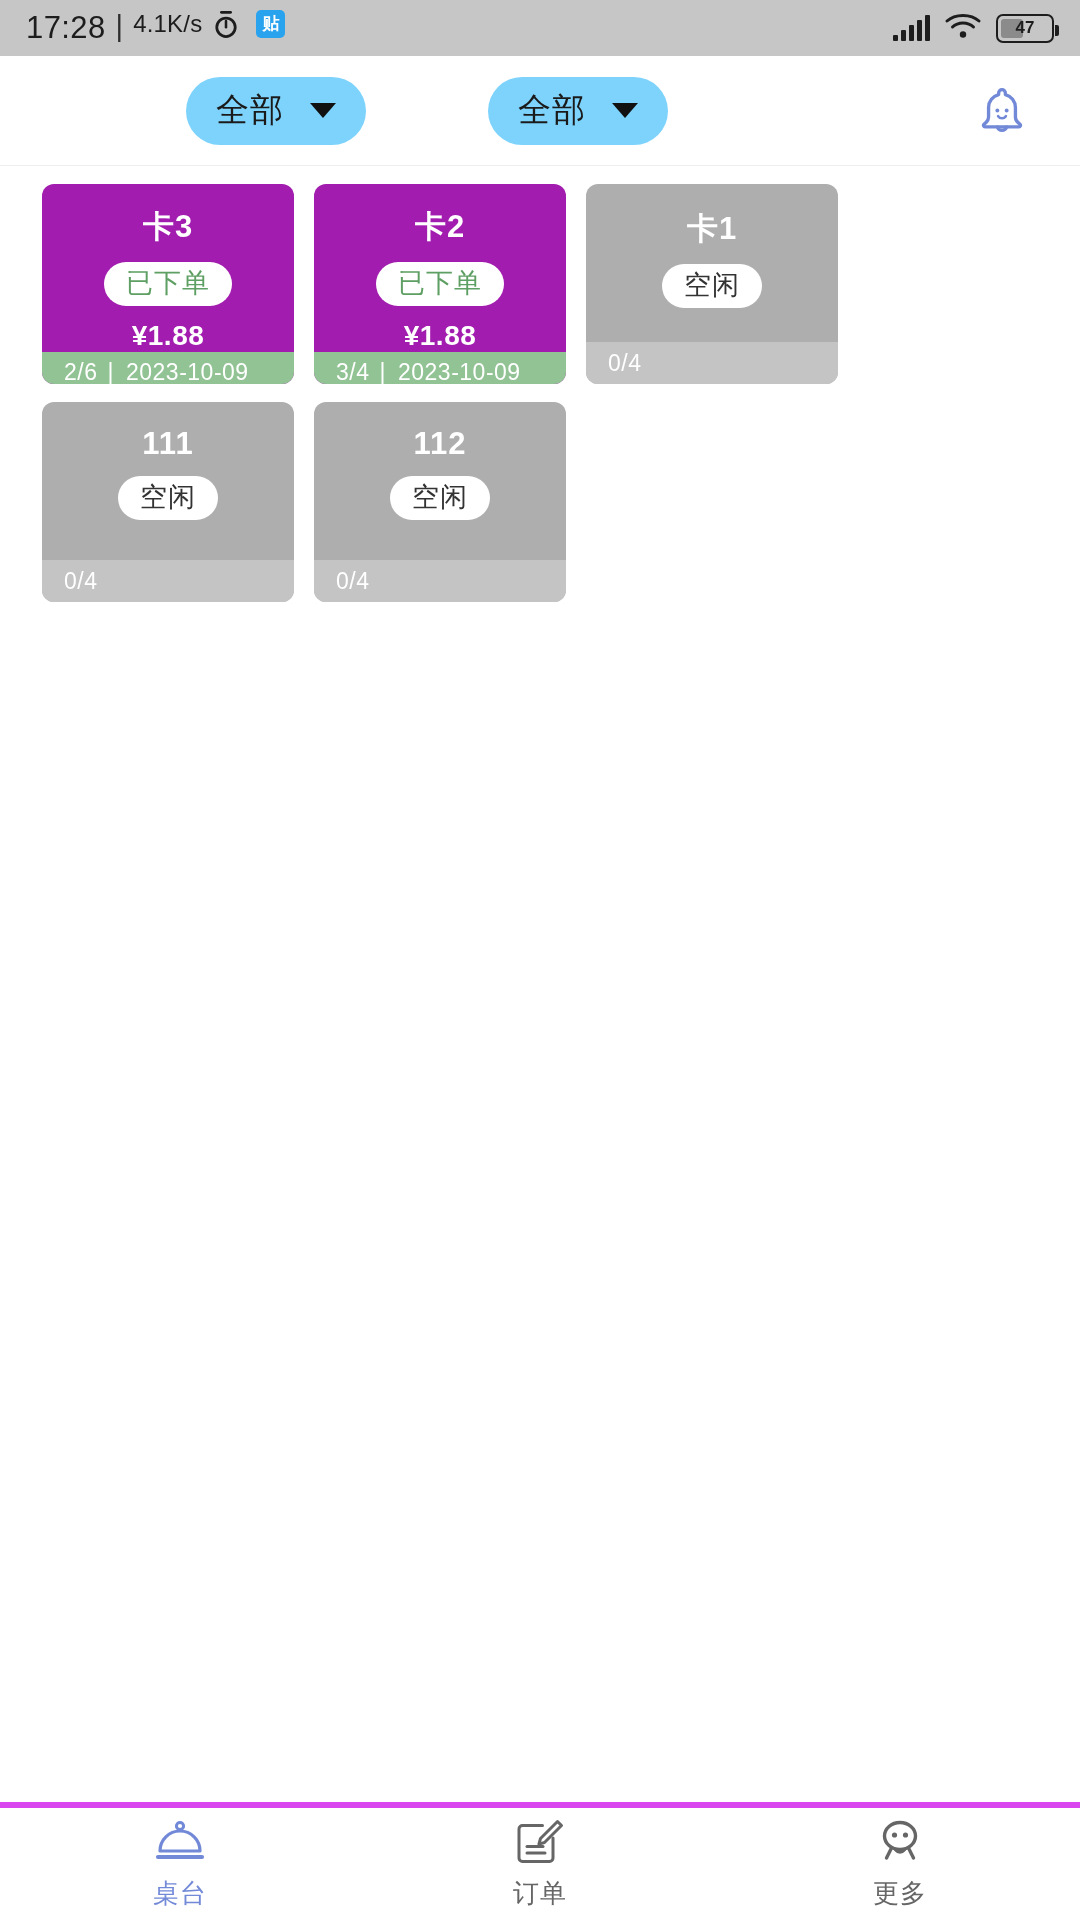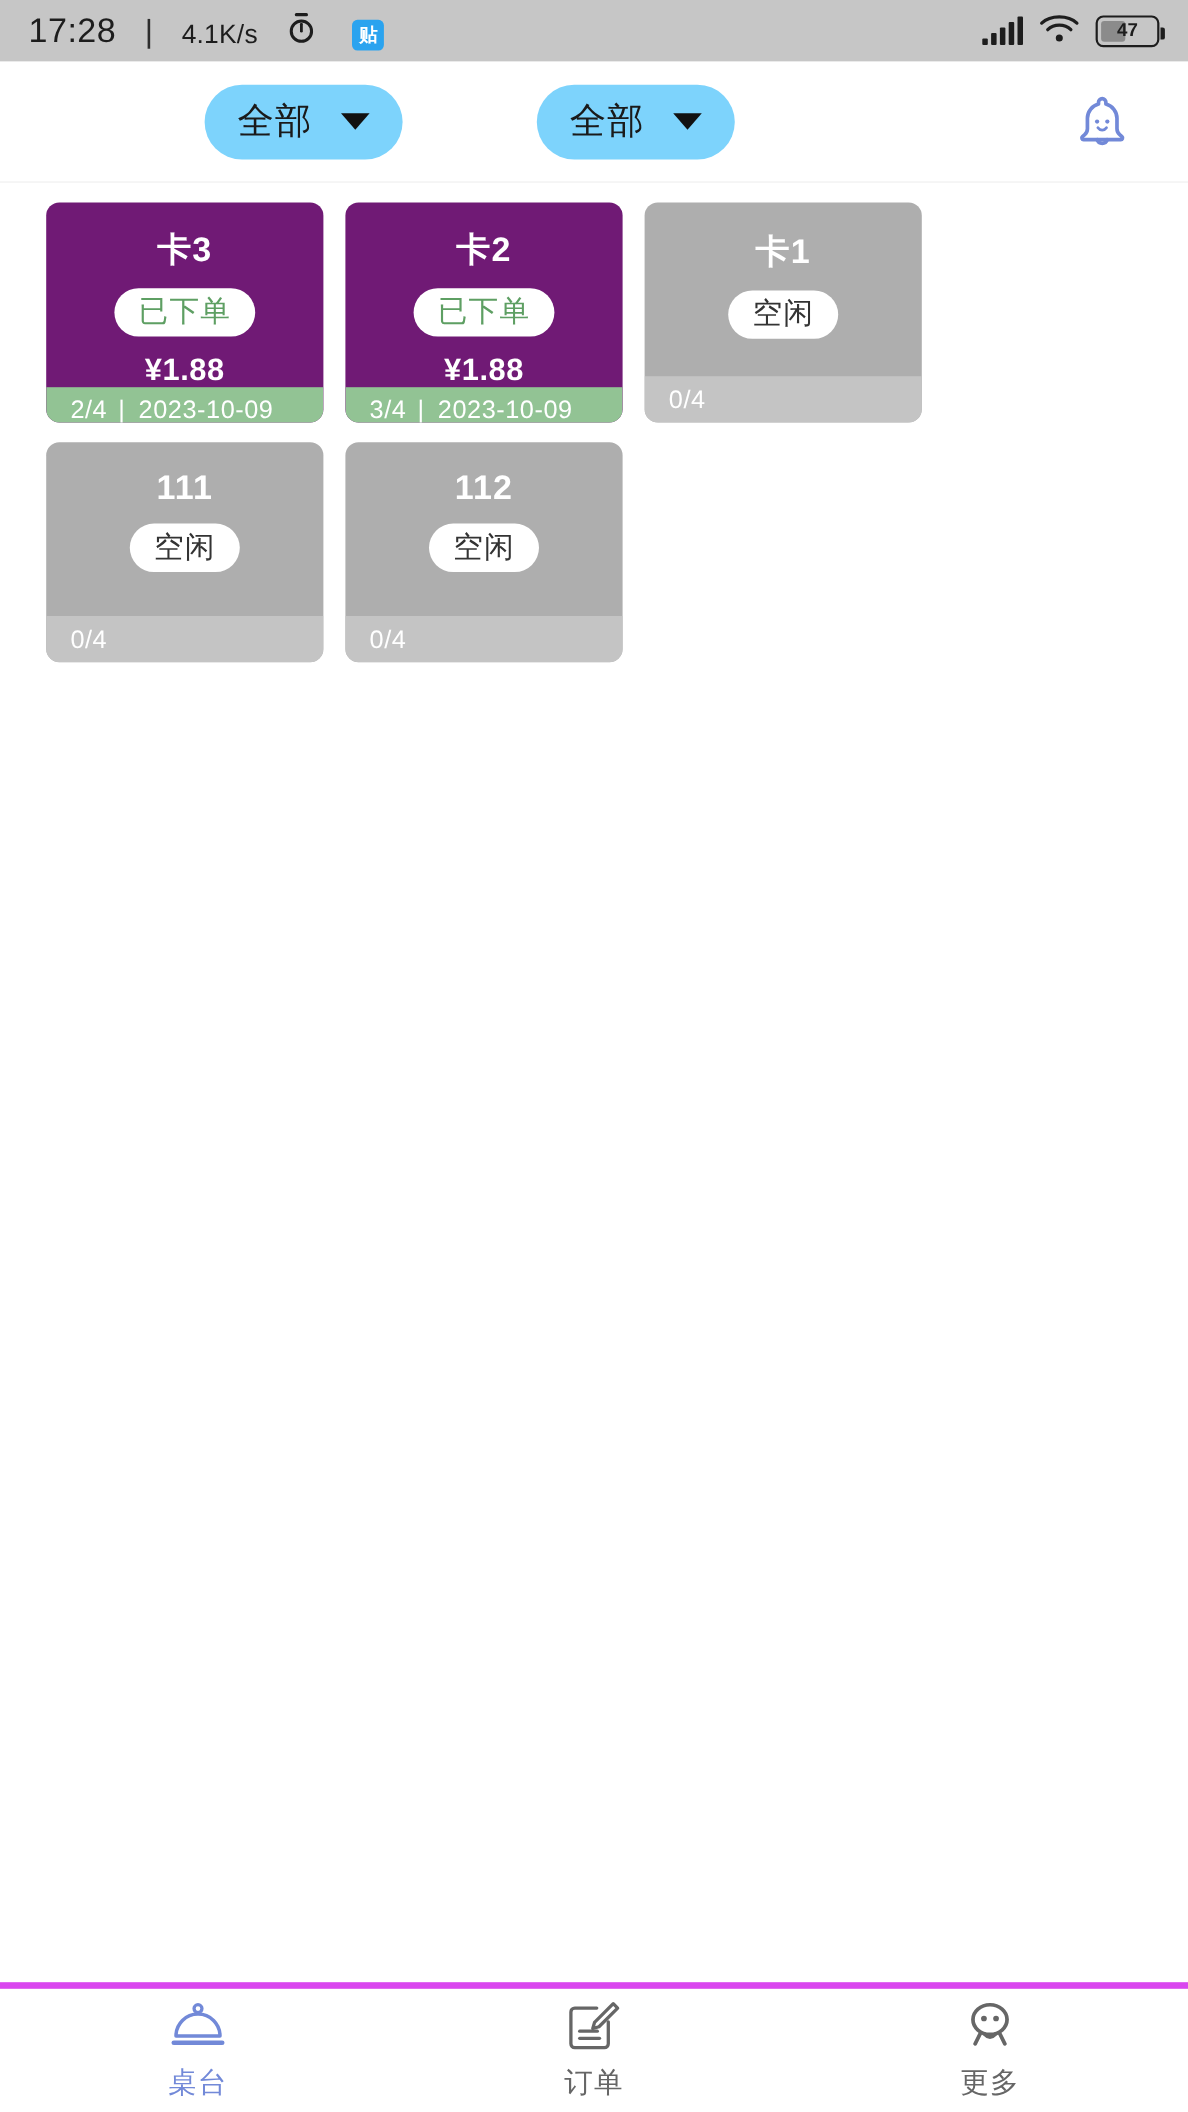--- a/index.html
+++ b/index.html
@@ -10,21 +10,21 @@
     overflow:hidden;
   }
   #app { position:relative; width:1080px; height:1920px; display:flex; flex-direction:column; background:#fff; }
 
   
   .statusbar {
     height:56px; background:#c6c6c6; color:#1d1d1d;
     display:flex; align-items:center; justify-content:space-between;
     padding:0 26px; flex:0 0 56px;
   }
-  .sb-left { display:flex; align-items:flex-end; gap:26px; }
+  .sb-left { display:flex; align-items:flex-start; gap:10px; }
   .sb-time { font-size:31px; letter-spacing:0.4px; font-weight:400; }
   .sb-sep { font-size:29px; opacity:.9; }
   .sb-net { font-size:24px; letter-spacing:0.2px; }
   .sb-timer { display:inline-block; }
   .sb-badge {
     background:#2aa3ef; color:#fff; font-size:17px; line-height:1;
     padding:5px 6px 6px; border-radius:5px; margin-left:6px; font-weight:700;
   }
   .sb-right { display:flex; align-items:center; gap:14px; }
   .signal { display:flex; align-items:flex-end; gap:3px; height:26px; }
@@ -89,21 +89,21 @@
   .badge {
     background:#fff; border-radius:22px; padding:7px 22px; font-size:27px;
     line-height:1.1; letter-spacing:1px;
   }
   .card-price { font-size:28px; color:#fff; font-weight:700; letter-spacing:0.5px; }
   .card-foot {
     flex:0 0 42px; display:flex; align-items:center; padding-left:22px;
     font-size:23px; color:#ffffff; letter-spacing:0.5px;
   }
   
-  .card.state-ordered { background:#701a75;text-align:center; }
+  .card.state-ordered { background:#a21caf;text-align:center; }
   .card.state-ordered .badge { color:#5e9f63; }
   .card.state-ordered .card-foot { background:#92c394; color:#ffffff; }
   
   .card.state-free { background:#aeaeae; }
   .card.state-free .badge { color:#333333; }
   .card.state-free .card-foot { background:#c4c4c4; color:#ffffff; }
   .card.state-free .card-body { padding-top:24px; }
 
   
   .tabbar {
@@ -185,21 +185,21 @@
   <div class="content">
     <div class="grid">
 
       <div class="card state-ordered">
         <div class="card-body">
           <div class="card-title">卡3</div>
           <div class="badge">已下单</div>
           <div class="card-price">¥1.88</div>
         </div>
         <div class="card-foot">
-          <span>2/4</span>
+          <span>2/6</span>
           <span style="margin:0 12px 0 10px;">|</span>
           <span>2023-10-09</span>
         </div>
       </div>
 
       <div class="card state-ordered">
         <div class="card-body">
           <div class="card-title">卡2</div>
           <div class="badge">已下单</div>
           <div class="card-price">¥1.88</div>

